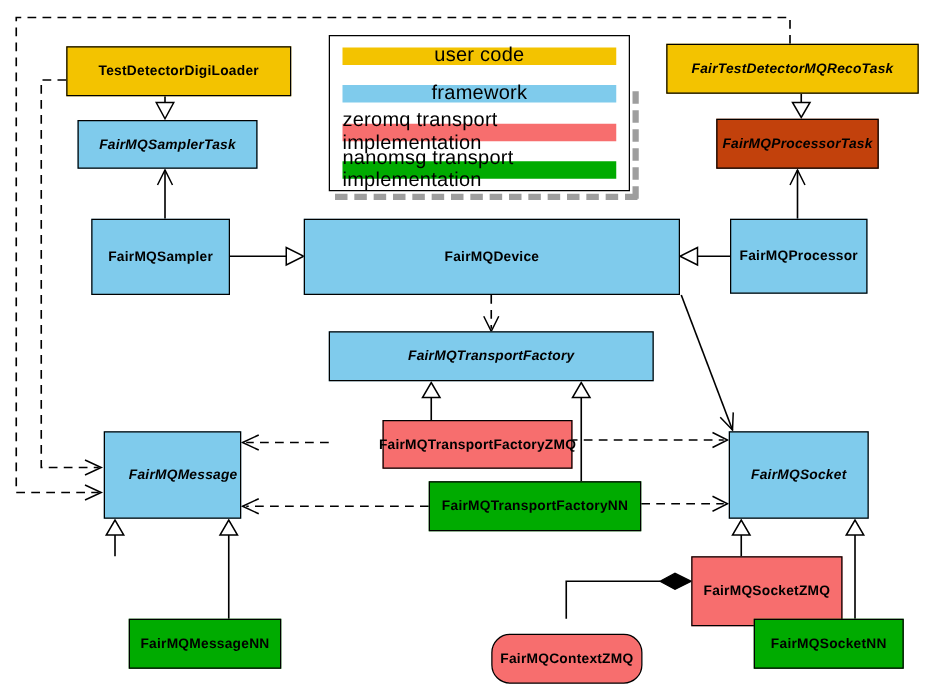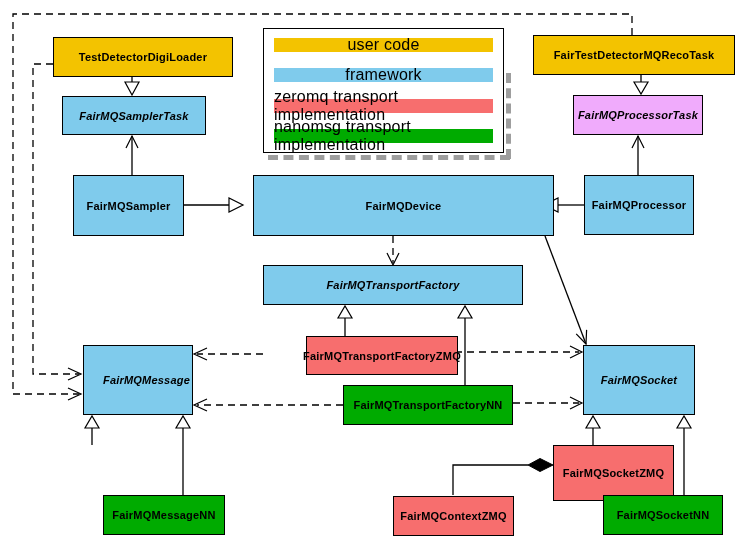--- a/index.html
+++ b/index.html
@@ -30,21 +30,21 @@
   #n-sampler      {left:73px;  top:175px; width:111px; height:61px;}
   #n-device       {left:243px; top:175px; width:301px; height:61px;}
   #n-processor    {left:584px; top:175px; width:110px; height:60px;}
   #n-factory      {left:263px; top:265px; width:260px; height:40px;}
   #n-tfzmq        {left:263px; top:336px; width:152px; height:39px;margin-left:43px;}
   #n-tfnn         {left:343px; top:385px; width:170px; height:40px;}
   #n-message      {left:83px;  top:345px; width:110px; height:70px;}
   #n-socket       {left:583px; top:345px; width:112px; height:70px;}
   #n-msgzmq       {left:33px;  top:445px; width:131px; height:40px;}
   #n-msgnn        {left:103px; top:495px; width:122px; height:40px;}
-  #n-ctxzmq       {left:393px; top:496px; width:121px; height:40px;}
+  #n-ctxzmq       {left:393px; top:507px; width:121px; height:40px;border-radius:15px;}
   #n-sockzmq      {left:553px; top:445px; width:121px; height:56px;}
   #n-socknn       {left:603px; top:495px; width:120px; height:40px;}
 
   .legend{
     position:absolute;left:263px;top:28px;width:241px;height:125px;
     background:#fff;border:1.4px solid #000;box-sizing:border-box;
     display:flex;flex-direction:column;justify-content:space-between;
     padding:9px 10px;
   }
   .legend::after{ 
@@ -150,25 +150,25 @@
         <polyline class="vee" points="68,388 81,394 68,400"></polyline>
     </g>
 
     <g>
       <path class="s" d="M453,495 V465 H528"></path>
       <polygon class="dia" points="528,465 540,458.5 553,465 540,471.5"></polygon>
     </g>
   </svg>
 
   <div class="node" id="n-tddl" style="background: rgb(243, 195, 0);">TestDetectorDigiLoader</div>
-  <div class="node" id="n-reco" style="background: rgb(243, 195, 0);">FairTestDetectorMQRecoTask</div>
+  <div class="node" id="n-reco" style="background: rgb(243, 195, 0); font-style: italic;">FairTestDetectorMQRecoTask</div>
   <div class="node abstract" id="n-samplertask" style="background: rgb(127, 203, 236);">FairMQSamplerTask</div>
-  <div class="node abstract" id="n-processortask" style="background: #f0abfc;">FairMQProcessorTask</div>
+  <div class="node abstract" id="n-processortask" style="background: #c2410c;">FairMQProcessorTask</div>
   <div class="node" id="n-sampler" style="background: rgb(127, 203, 236);">FairMQSampler</div>
-  <div class="node" id="n-device" style="background: rgb(127, 203, 236); margin-left: 10px;">FairMQDevice</div>
+  <div class="node" id="n-device" style="background: rgb(127, 203, 236);">FairMQDevice</div>
   <div class="node" id="n-processor" style="background: rgb(127, 203, 236);">FairMQProcessor</div>
   <div class="node abstract" id="n-factory" style="background: rgb(127, 203, 236);">FairMQTransportFactory</div>
   <div class="node" id="n-tfzmq" style="background: rgb(247, 110, 110);">FairMQTransportFactoryZMQ</div>
   <div class="node" id="n-tfnn" style="background: rgb(0, 171, 0);">FairMQTransportFactoryNN</div>
   <div class="node abstract" id="n-message" style="background: rgb(127, 203, 236); padding-left: 17px;">FairMQMessage</div>
   <div class="node abstract" id="n-socket" style="background: rgb(127, 203, 236);">FairMQSocket</div>
   <div class="node" id="n-msgnn" style="background: rgb(0, 171, 0);">FairMQMessageNN</div>
   <div class="node" id="n-ctxzmq" style="background: rgb(247, 110, 110);">FairMQContextZMQ</div>
   <div class="node" id="n-sockzmq" style="background: rgb(247, 110, 110);">FairMQSocketZMQ</div>
   <div class="node" id="n-socknn" style="background: rgb(0, 171, 0);">FairMQSocketNN</div>

